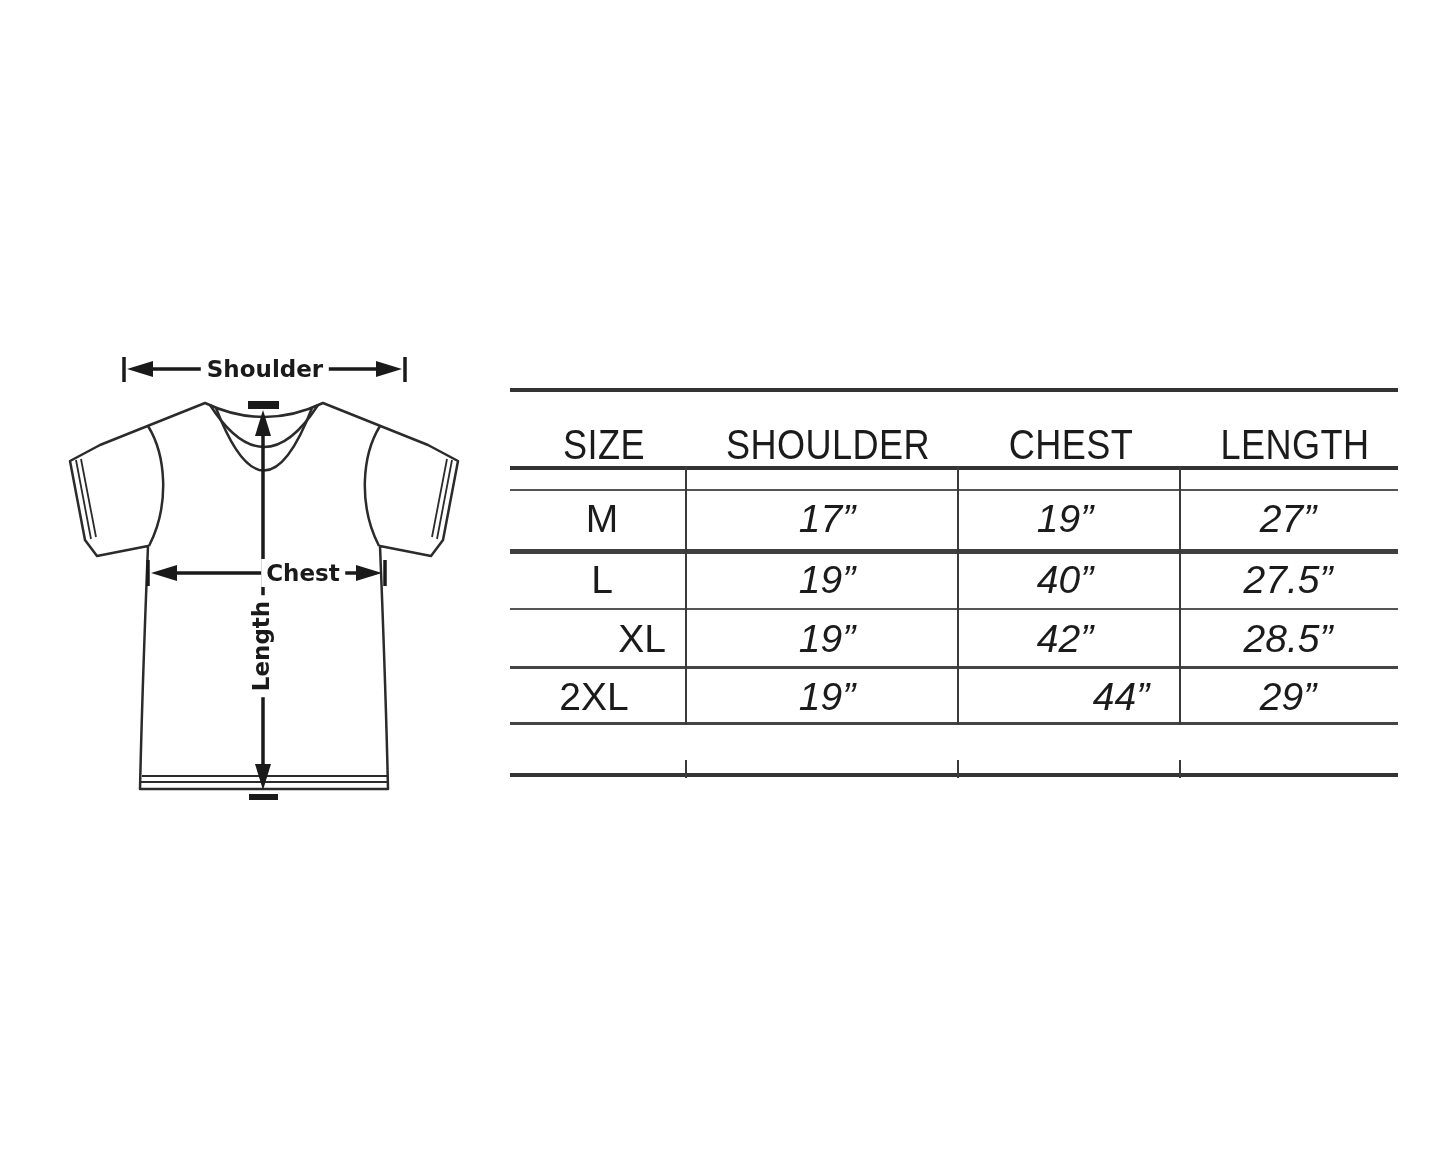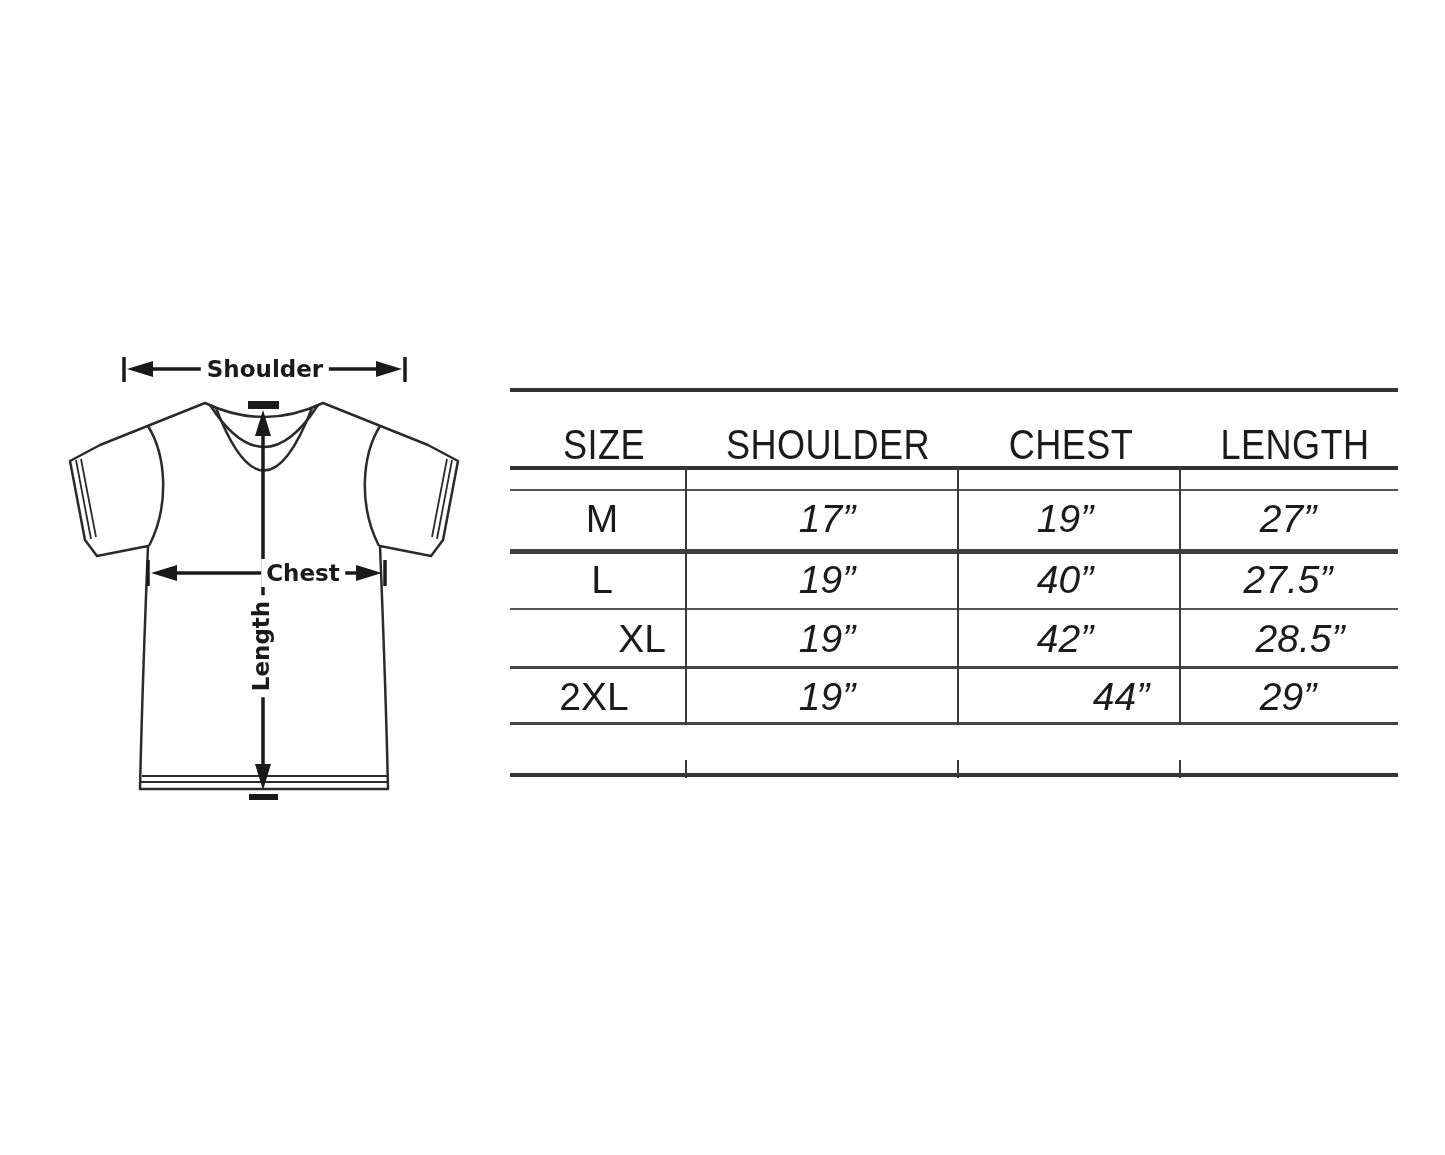--- a/index.html
+++ b/index.html
@@ -111,21 +111,21 @@
       <div class="cell" style="left:602px;top:580px;">L</div>
       <div class="cell val" style="left:827px;top:580px;">19”</div>
       <div class="cell val" style="left:1065px;top:580px;">40”</div>
       <div class="cell val" style="left:1288px;top:580px;">27.5”</div>
     </div>
 
     <div>
       <div class="cell" style="left:602px;top:639px;margin-left:40px;">XL</div>
       <div class="cell val" style="left:827px;top:639px;">19”</div>
       <div class="cell val" style="left:1065px;top:639px;">42”</div>
-      <div class="cell val" style="left:1288px;top:639px;margin-left:12px;">28.5”</div>
+      <div class="cell val" style="left:1288px;top:639px;">28.5”</div>
     </div>
 
     <div>
       <div class="cell" style="left:594px;top:697px;">2XL</div>
       <div class="cell val" style="left:827px;top:697px;">19”</div>
       <div class="cell val" style="left:1121px;top:697px;">44”</div>
       <div class="cell val" style="left:1288px;top:697px;">29”</div>
     </div>
   </div>
 </div>

